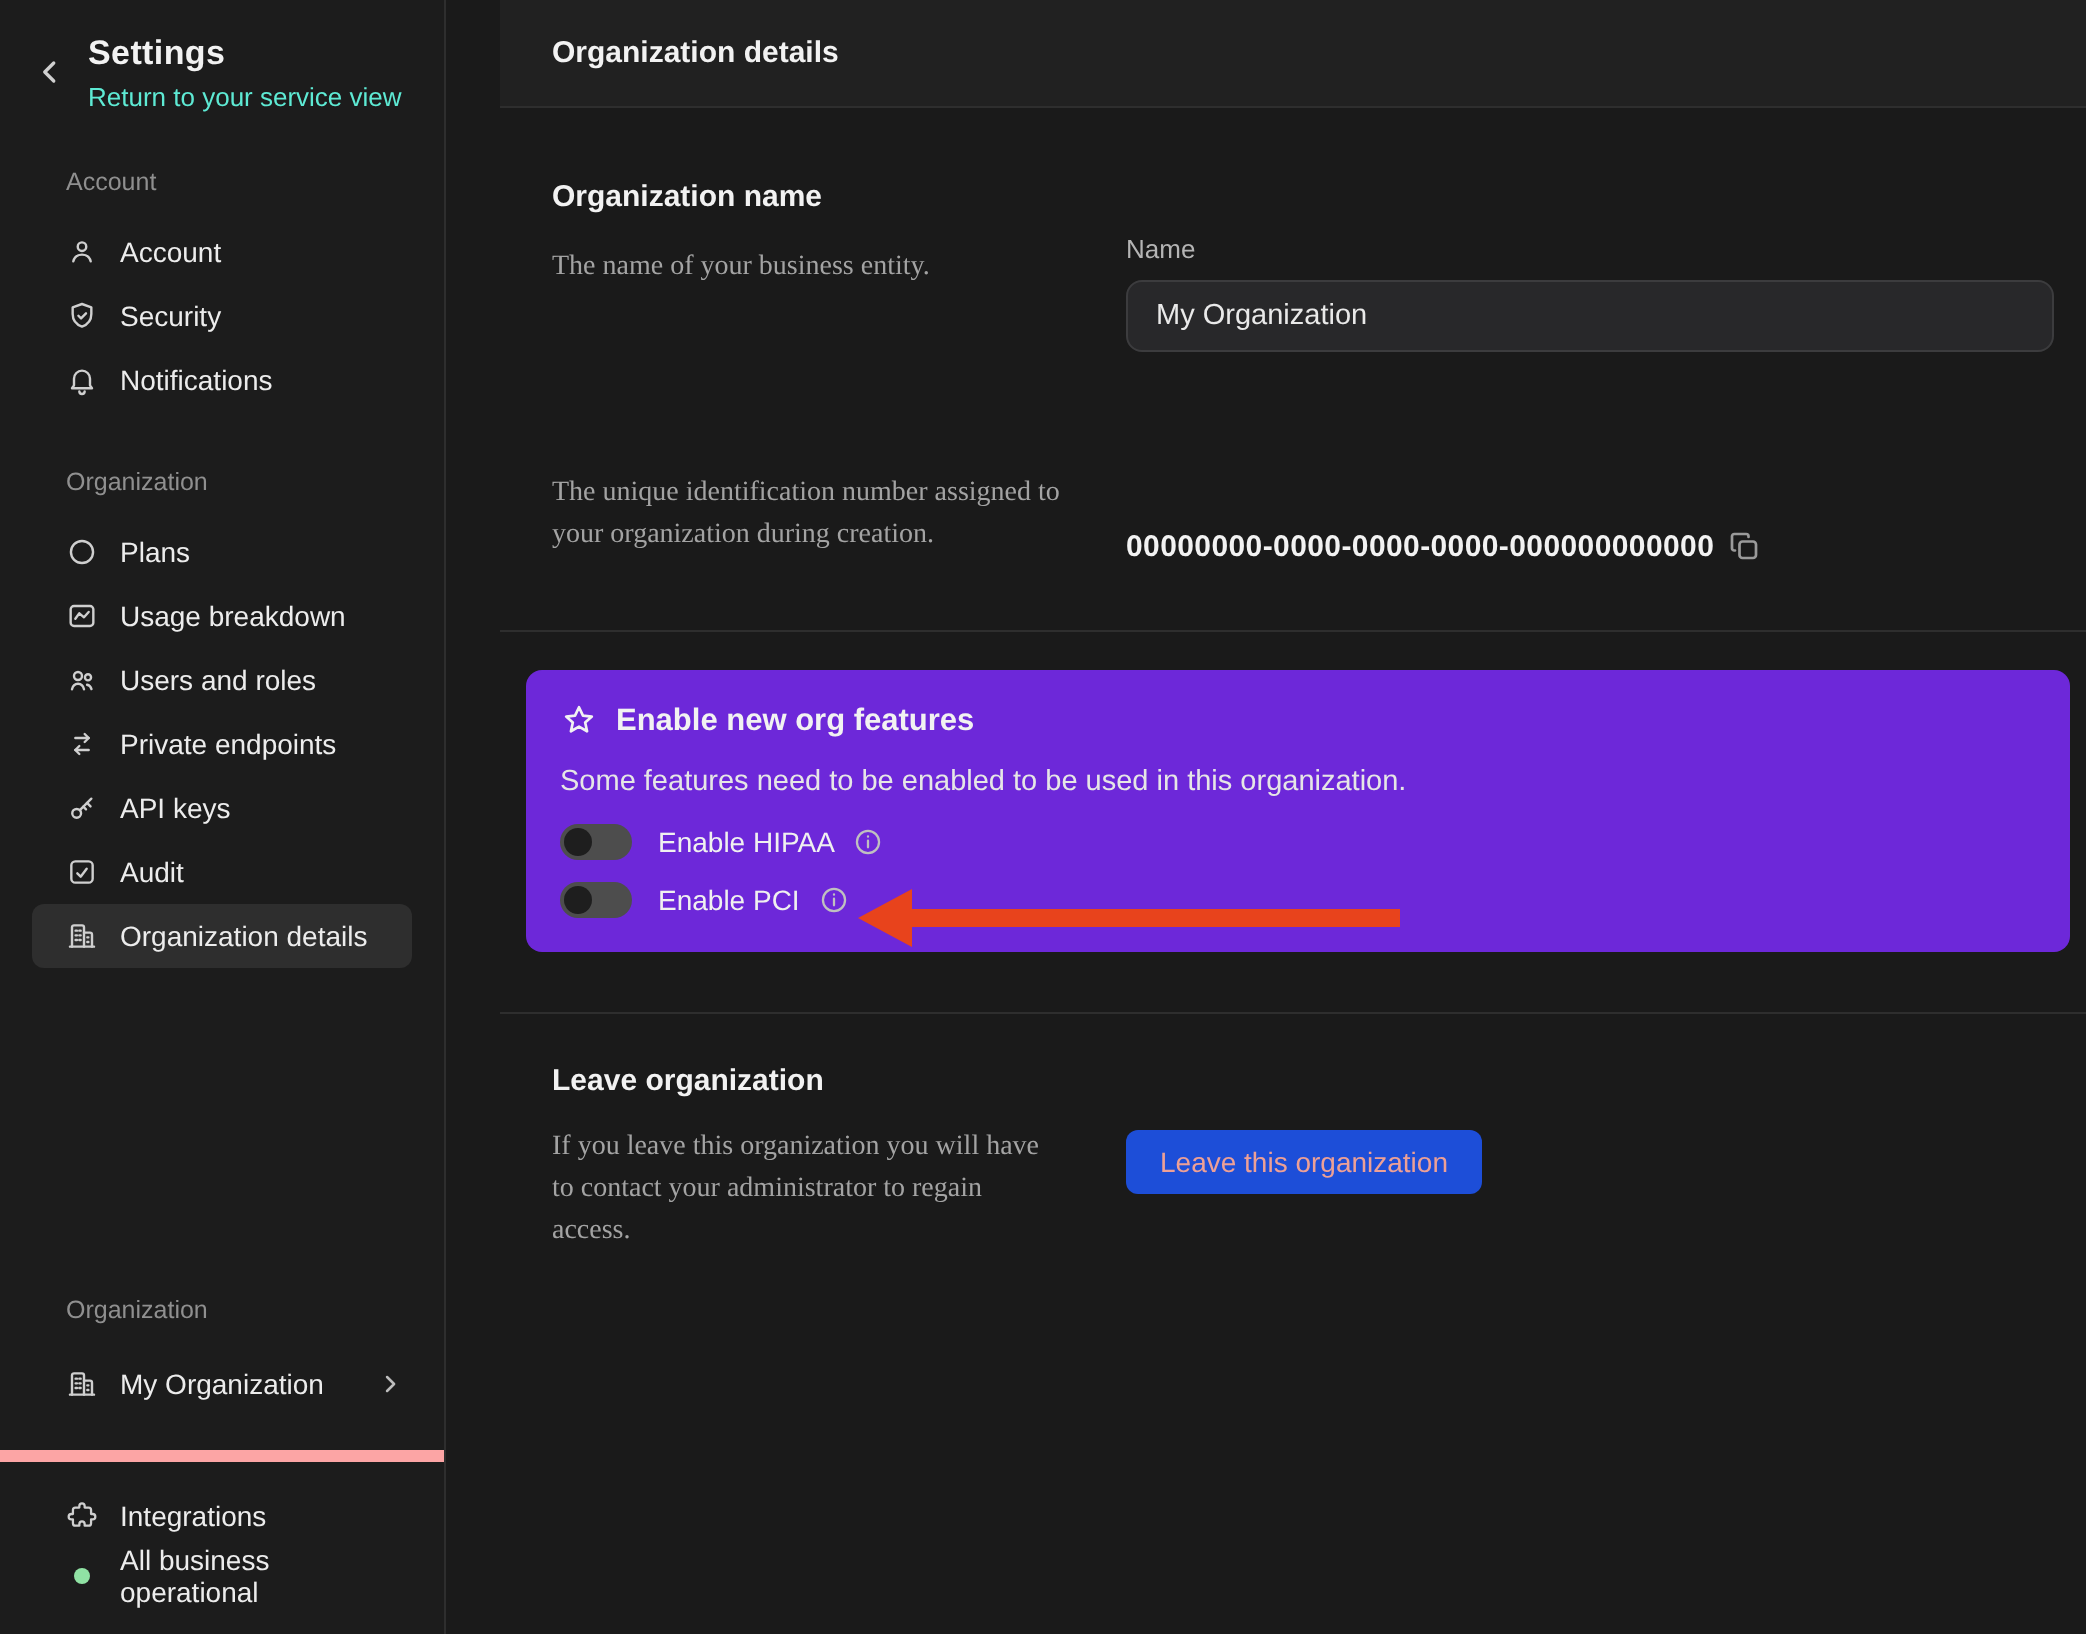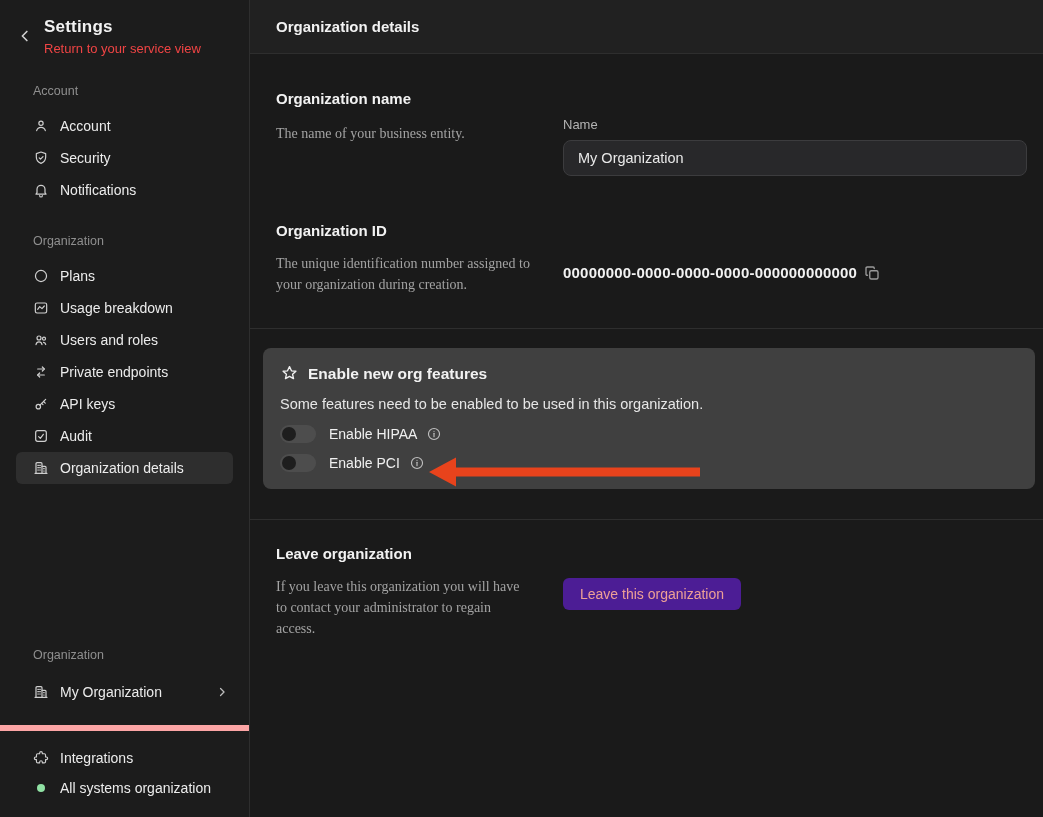--- a/index.html
+++ b/index.html
@@ -7,30 +7,30 @@
   body {
     background:#1a1a1a;
     font-family:"Liberation Sans", sans-serif;
     color:#f2f2f2;
     position:relative;
   }
   svg { display:block; }
 
   
   .sidebar {
-    position:absolute; left:0; top:0; width:250px; height:817px;
+    position:absolute; left:0; top:0; width:223px; height:817px;
     background:#1c1c1c; border-right:1px solid #2e2e2e;
   }
   .sidebar-header { position:relative; padding:17px 16px 0 44px; }
   .back-btn {
     position:absolute; left:16px; top:27px; width:18px; height:18px;
     color:#d0d0d0; cursor:pointer;
   }
   .sb-title { font-size:17px; font-weight:700; letter-spacing:.2px; }
-  .sb-subtitle { font-size:13px; color:#ef4444; margin-top:4px; }
+  .sb-subtitle { font-size:13px; color:#5eead4; margin-top:4px; }
 
   .section-label {
     font-size:12.5px; color:#8f8f8f; margin:28px 0 12px 33px; font-weight:400;
   }
   .section-label.org2 { margin:0 0 14px 33px; }
 
   .nav { padding:0 16px; }
   .nav-item {
     height:32px; display:flex; align-items:center; gap:11px;
     padding:0 0 0 17px; border-radius:6px; cursor:pointer;
@@ -79,29 +79,29 @@
   .row-name .desc { margin-top:16px; }
   .field-label { font-size:13px; color:#b4b4b4; padding-top:27px; }
   .text-input {
     margin-top:8px; width:100%; height:36px; background:#28282a;
     border:1px solid #3c3c3e; border-radius:8px; color:#e9e9e9;
     font-size:14.5px; font-family:"Liberation Sans", sans-serif;
     padding:0 14px; outline:none;
   }
 
   .row-id { margin-top:46px; }
-  .id-value-wrap { padding-top:42px; display:flex; align-items:flex-start; gap:6px; }
+  .id-value-wrap { padding-top:42px; display:flex; align-items:center; gap:6px; }
   .id-value { font-size:15px; font-weight:700; letter-spacing:.2px; }
   .copy-btn { width:18px; height:18px; color:#9a9a9a; cursor:pointer; }
 
   .divider { border-top:1px solid #2e2e2e; margin-top:33px; }
   .divider.d2 { margin-top:30px; }
 
   .card {
-    position:relative; margin:19px 8px 0 13px; background:#404040;
+    position:relative; margin:19px 8px 0 13px; background:#6d28d9;
     border-radius:8px; padding:16px 17px;
   }
   .card-head { display:flex; align-items:center; gap:9px; }
   .star-icon { width:19px; height:19px; color:#f2f2f2; }
   .card-title { font-size:15.5px; font-weight:700; }
   .card-desc { font-size:14.5px; color:#e6e6e6; margin-top:13px; }
   .toggles { margin-top:12px; }
   .toggle-row { display:flex; align-items:center; gap:13px; height:20px; margin-bottom:9px; }
   .toggle-row:last-child { margin-bottom:0; }
   .toggle {
@@ -116,21 +116,21 @@
   .info-icon { width:16px; height:16px; color:#c0c0c0; margin-left:-4px; cursor:pointer; }
 
   .annotation-arrow {
     position:absolute; left:165px; top:108px; width:273px; height:32px;
     pointer-events:none;
   }
 
   .row-leave { margin-top:25px; }
   .leave-btn-wrap { padding-top:33px; }
   .leave-btn {
-    display:inline-block; background:#4c1d95; color:#eda096;
+    display:inline-block; background:#1d4ed8; color:#eda096;
     border:none; border-radius:6px; font-size:14px;
     font-family:"Liberation Sans", sans-serif;
     padding:8px 17px; cursor:pointer;
   }
 </style>
 </head>
 <body>
 
 <div class="sidebar">
   <div class="sidebar-header">
@@ -272,21 +272,21 @@
       <div class="foot-row">
         <span class="nav-icon">
           <svg viewBox="0 0 24 24" fill="none" stroke="currentColor" stroke-width="1.7" stroke-linecap="round" stroke-linejoin="round">
               <path d="M10 4.5a2 2 0 0 1 4 0v1.2h3a1.8 1.8 0 0 1 1.8 1.8v3h1.2a2 2 0 0 1 0 4h-1.2v3a1.8 1.8 0 0 1-1.8 1.8h-3v-1.2a2 2 0 0 0-4 0v1.2H7a1.8 1.8 0 0 1-1.8-1.8v-3H4a2 2 0 0 1 0-4h1.2v-3A1.8 1.8 0 0 1 7 5.7h3V4.5z"></path>
             </svg>
         </span>
         <span>Integrations</span>
       </div>
       <div class="foot-row">
         <span class="status-dot"></span>
-        <span>All systems organization</span>
+        <span>All business operational</span>
       </div>
     </div>
   </div>
 </div>
 
 <div class="main">
   <div class="topbar">
     <div class="topbar-title">Organization details</div>
   </div>
 
@@ -296,21 +296,20 @@
       <div class="desc">The name of your business entity.</div>
     </div>
     <div class="row-right">
       <div class="field-label">Name</div>
       <input class="text-input" type="text" value="My Organization" style="">
     </div>
   </div>
 
   <div class="row row-id">
     <div class="row-left">
-      <div class="h3">Organization ID</div>
       <div class="desc">The unique identification number assigned to your organization during creation.</div>
     </div>
     <div class="row-right">
       <div class="id-value-wrap">
         <span class="id-value">00000000-0000-0000-0000-000000000000</span>
         <span class="copy-btn">
           <svg viewBox="0 0 24 24" fill="none" stroke="currentColor" stroke-width="1.8" stroke-linecap="round" stroke-linejoin="round">
               <rect x="9" y="9" width="11" height="11" rx="2"></rect>
               <path d="M6 15H5.5A1.5 1.5 0 0 1 4 13.5v-8A1.5 1.5 0 0 1 5.5 4h8A1.5 1.5 0 0 1 15 5.5V6"></path>
             </svg>

